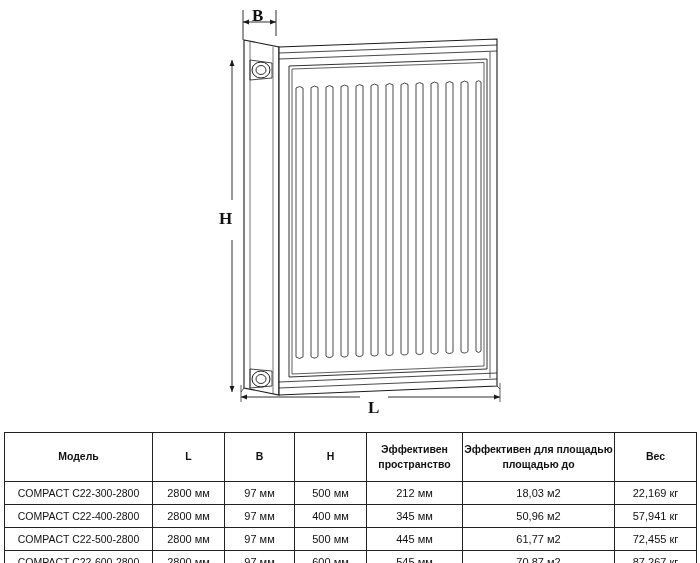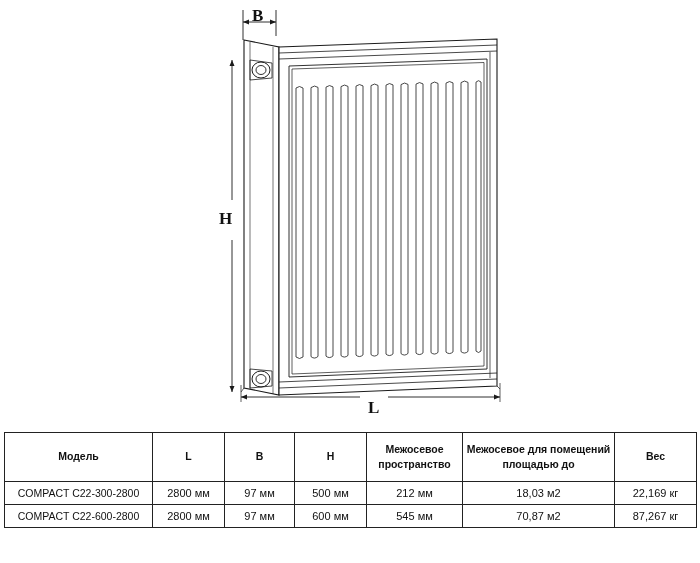--- a/index.html
+++ b/index.html
@@ -193,41 +193,59 @@
           <col class="col5">
           <col class="col6">
       </colgroup>
       <thead>
         <tr>
           <th>Модель</th>
           <th>L</th>
           <th>B</th>
           <th>H</th>
           <th>
-            <span>Межосевое</span><br>
+            <span>Эффективен</span><br>
             <span>пространство</span>
           </th>
           <th>
-            <span>Межосевое для помещений</span><br>
+            <span>Эффективен для площадью</span><br>
             <span>площадью до</span>
           </th>
           <th>Вес</th>
         </tr>
       </thead>
       <tbody>
         <tr>
           <td class="model">COMPACT C22-300-2800</td>
           <td>2800 мм</td>
           <td>97 мм</td>
           <td>500 мм</td>
           <td>212 мм</td>
           <td>18,03 м2</td>
           <td>22,169 кг</td>
         </tr>
         <tr>
+          <td class="model">COMPACT C22-400-2800</td>
+          <td>2800 мм</td>
+          <td>97 мм</td>
+          <td>400 мм</td>
+          <td>345 мм</td>
+          <td>50,96 м2</td>
+          <td>57,941 кг</td>
+        </tr>
+        <tr>
+          <td class="model">COMPACT C22-500-2800</td>
+          <td>2800 мм</td>
+          <td>97 мм</td>
+          <td>500 мм</td>
+          <td>445 мм</td>
+          <td>61,77 м2</td>
+          <td>72,455 кг</td>
+        </tr>
+        <tr>
           <td class="model">COMPACT C22-600-2800</td>
           <td>2800 мм</td>
           <td>97 мм</td>
           <td>600 мм</td>
           <td>545 мм</td>
           <td>70,87 м2</td>
           <td>87,267 кг</td>
         </tr>
 
       </tbody>

